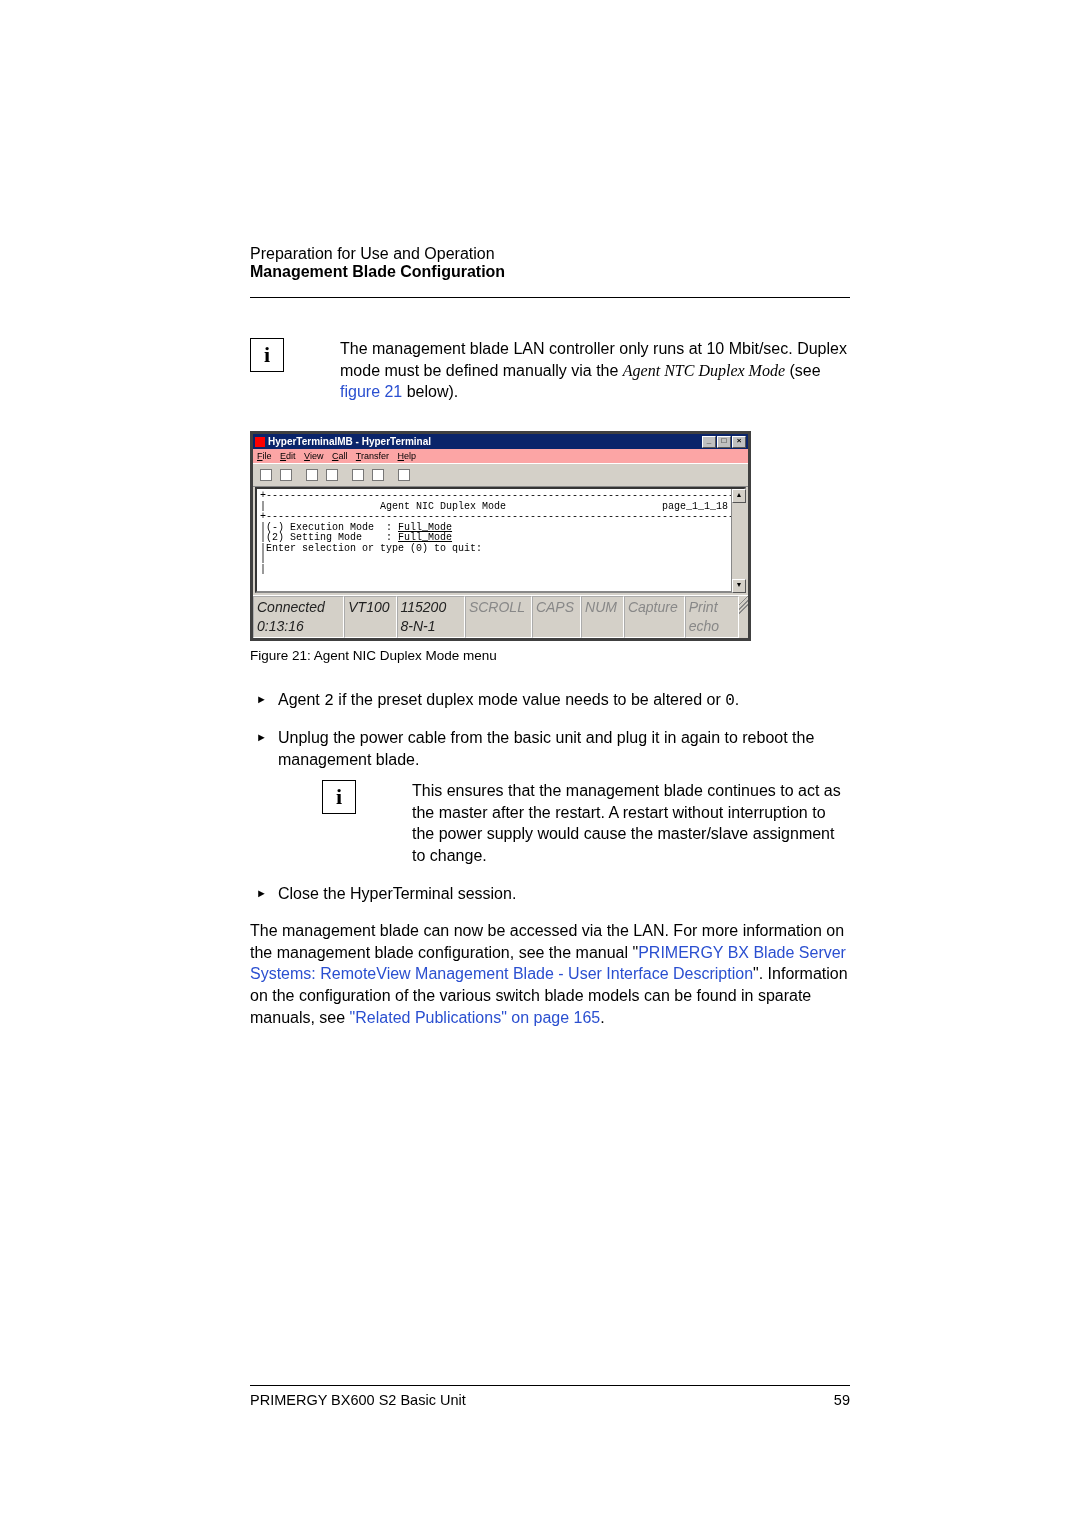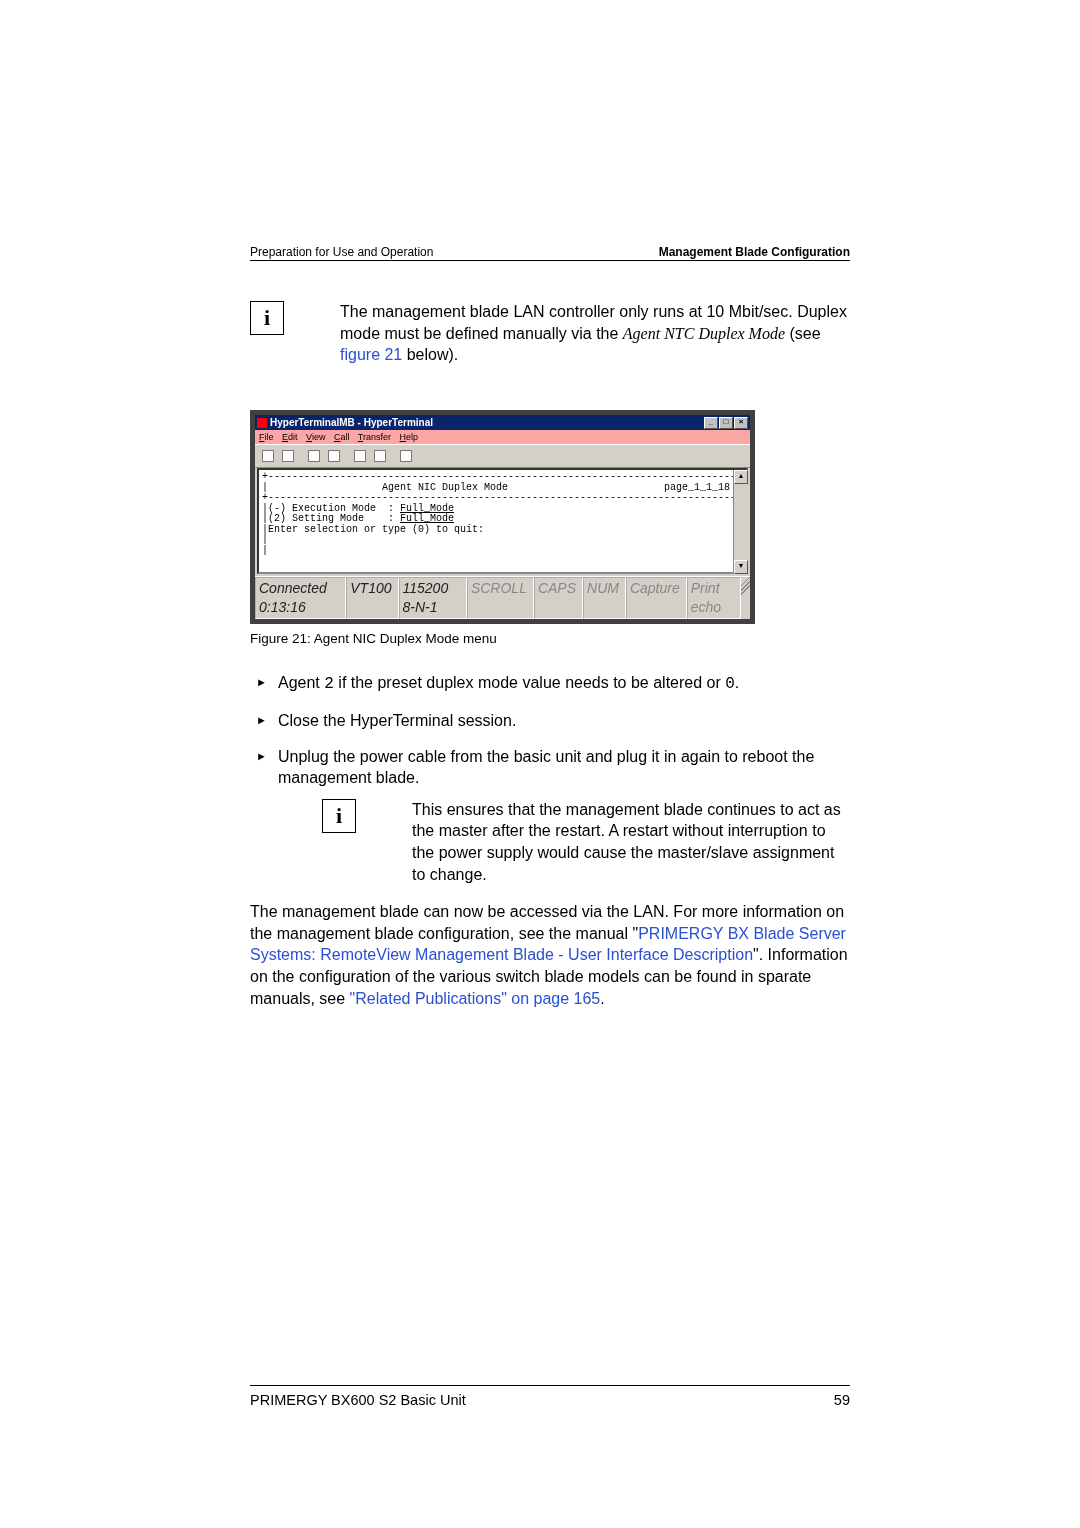--- a/index.html
+++ b/index.html
@@ -13,22 +13,23 @@
   .page {
     width: 1080px;
     height: 1528px;
     position: relative;
     box-sizing: border-box;
     padding: 245px 230px 0 250px;
   }
   .header-row {
     display: flex;
     justify-content: space-between;
-    font-size: 12px;
-    margin-bottom: 1px;
+    font-size: 16px;
+    margin-bottom: 16px;
+    flex-direction: column;
   }
   .header-left {
     font-weight: normal;
   }
   .header-right {
     font-weight: bold;
   }
   .content {
     font-size: 16px;
     line-height: 1.35;
@@ -53,22 +54,22 @@
     flex-shrink: 0;
     line-height: 1;
   }
   .iblock .icon-box::before { content: "i"; }
   .iblock .itext { flex: 1; }
   .iblock.small { margin-top: 10px; margin-bottom: 16px; margin-left: 44px; }
   .link { color: #2a4fd0; }
   .italic { font-style: italic; font-family: "Times New Roman", serif; }
 
   .screenshot-wrap {
-    margin: 44px 0 4px 0;
-    border: 5px solid #404040;
+    margin: 28px 0 4px 0;
+    border: 3px solid #404040;
     width: 495px;
     font-size: 0;
   }
   .win-title {
     background: linear-gradient(#0a246a,#0a246a);
     color: #fff;
     font-size: 10px;
     padding: 1px 2px;
     display: flex;
     align-items: center;
@@ -282,28 +283,28 @@
         <div class="status-cell gray">Print echo</div>
         <div class="grip"></div>
       </div>
     </div>
     <div class="figure-caption">Figure 21: Agent NIC Duplex Mode menu</div>
 
     <ul class="arrow">
       <li>
         <span>Agent </span><span class="mono-digit">2</span><span> if the preset duplex mode value needs to be altered or </span><span class="mono-digit">0</span><span>.</span>
       </li>
-      <li>Close the HyperTerminal session.</li>
       <li>
         <span>Unplug the power cable from the basic unit and plug it in again to reboot the management blade.</span>
         <div class="iblock small">
           <div class="icon-box"></div>
           <div class="itext">This ensures that the management blade continues to act as the master after the restart. A restart without interruption to the power supply would cause the master/slave assignment to change.</div>
         </div>
       </li>
+      <li>Close the HyperTerminal session.</li>
     </ul>
 
     <div class="para">
       <span>The management blade can now be accessed via the LAN. For more information on the management blade configuration, see the manual "</span><span class="link">PRIMERGY BX Blade Server Systems: RemoteView Management Blade - User Interface Description</span><span>". Information on the configuration of the various switch blade models can be found in sparate manuals, see </span><span class="link">"Related Publications" on page 165</span><span>.</span>
     </div>
 
   </div>
 
   <div class="footer">
     <div style="width:100%;">

